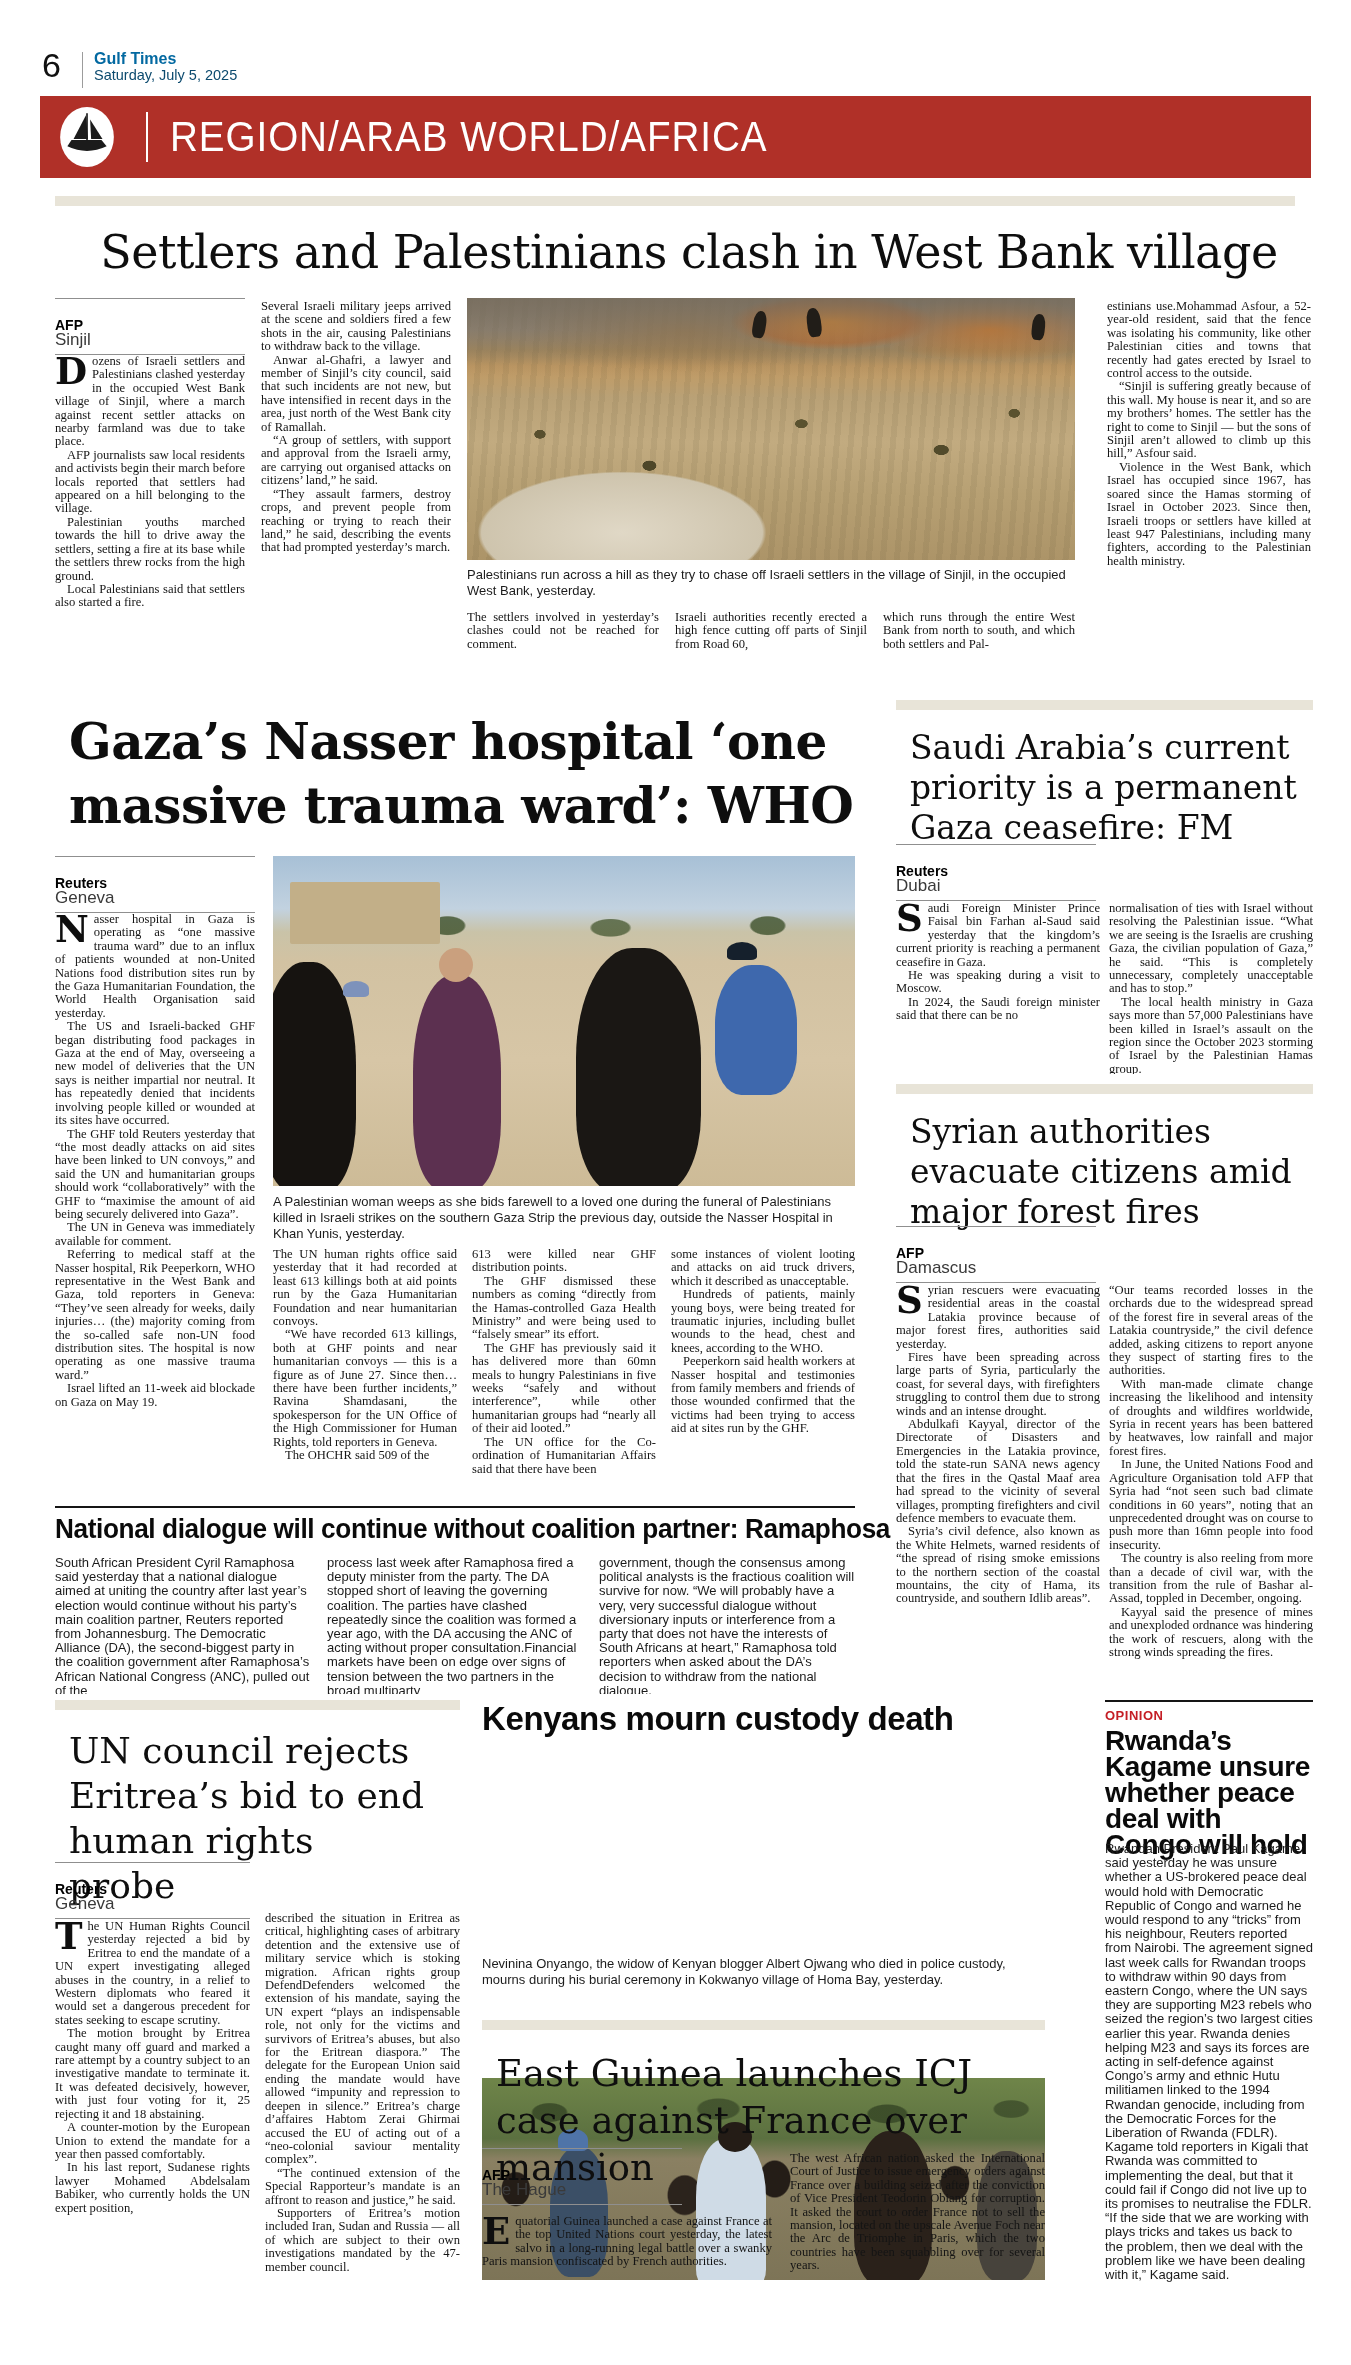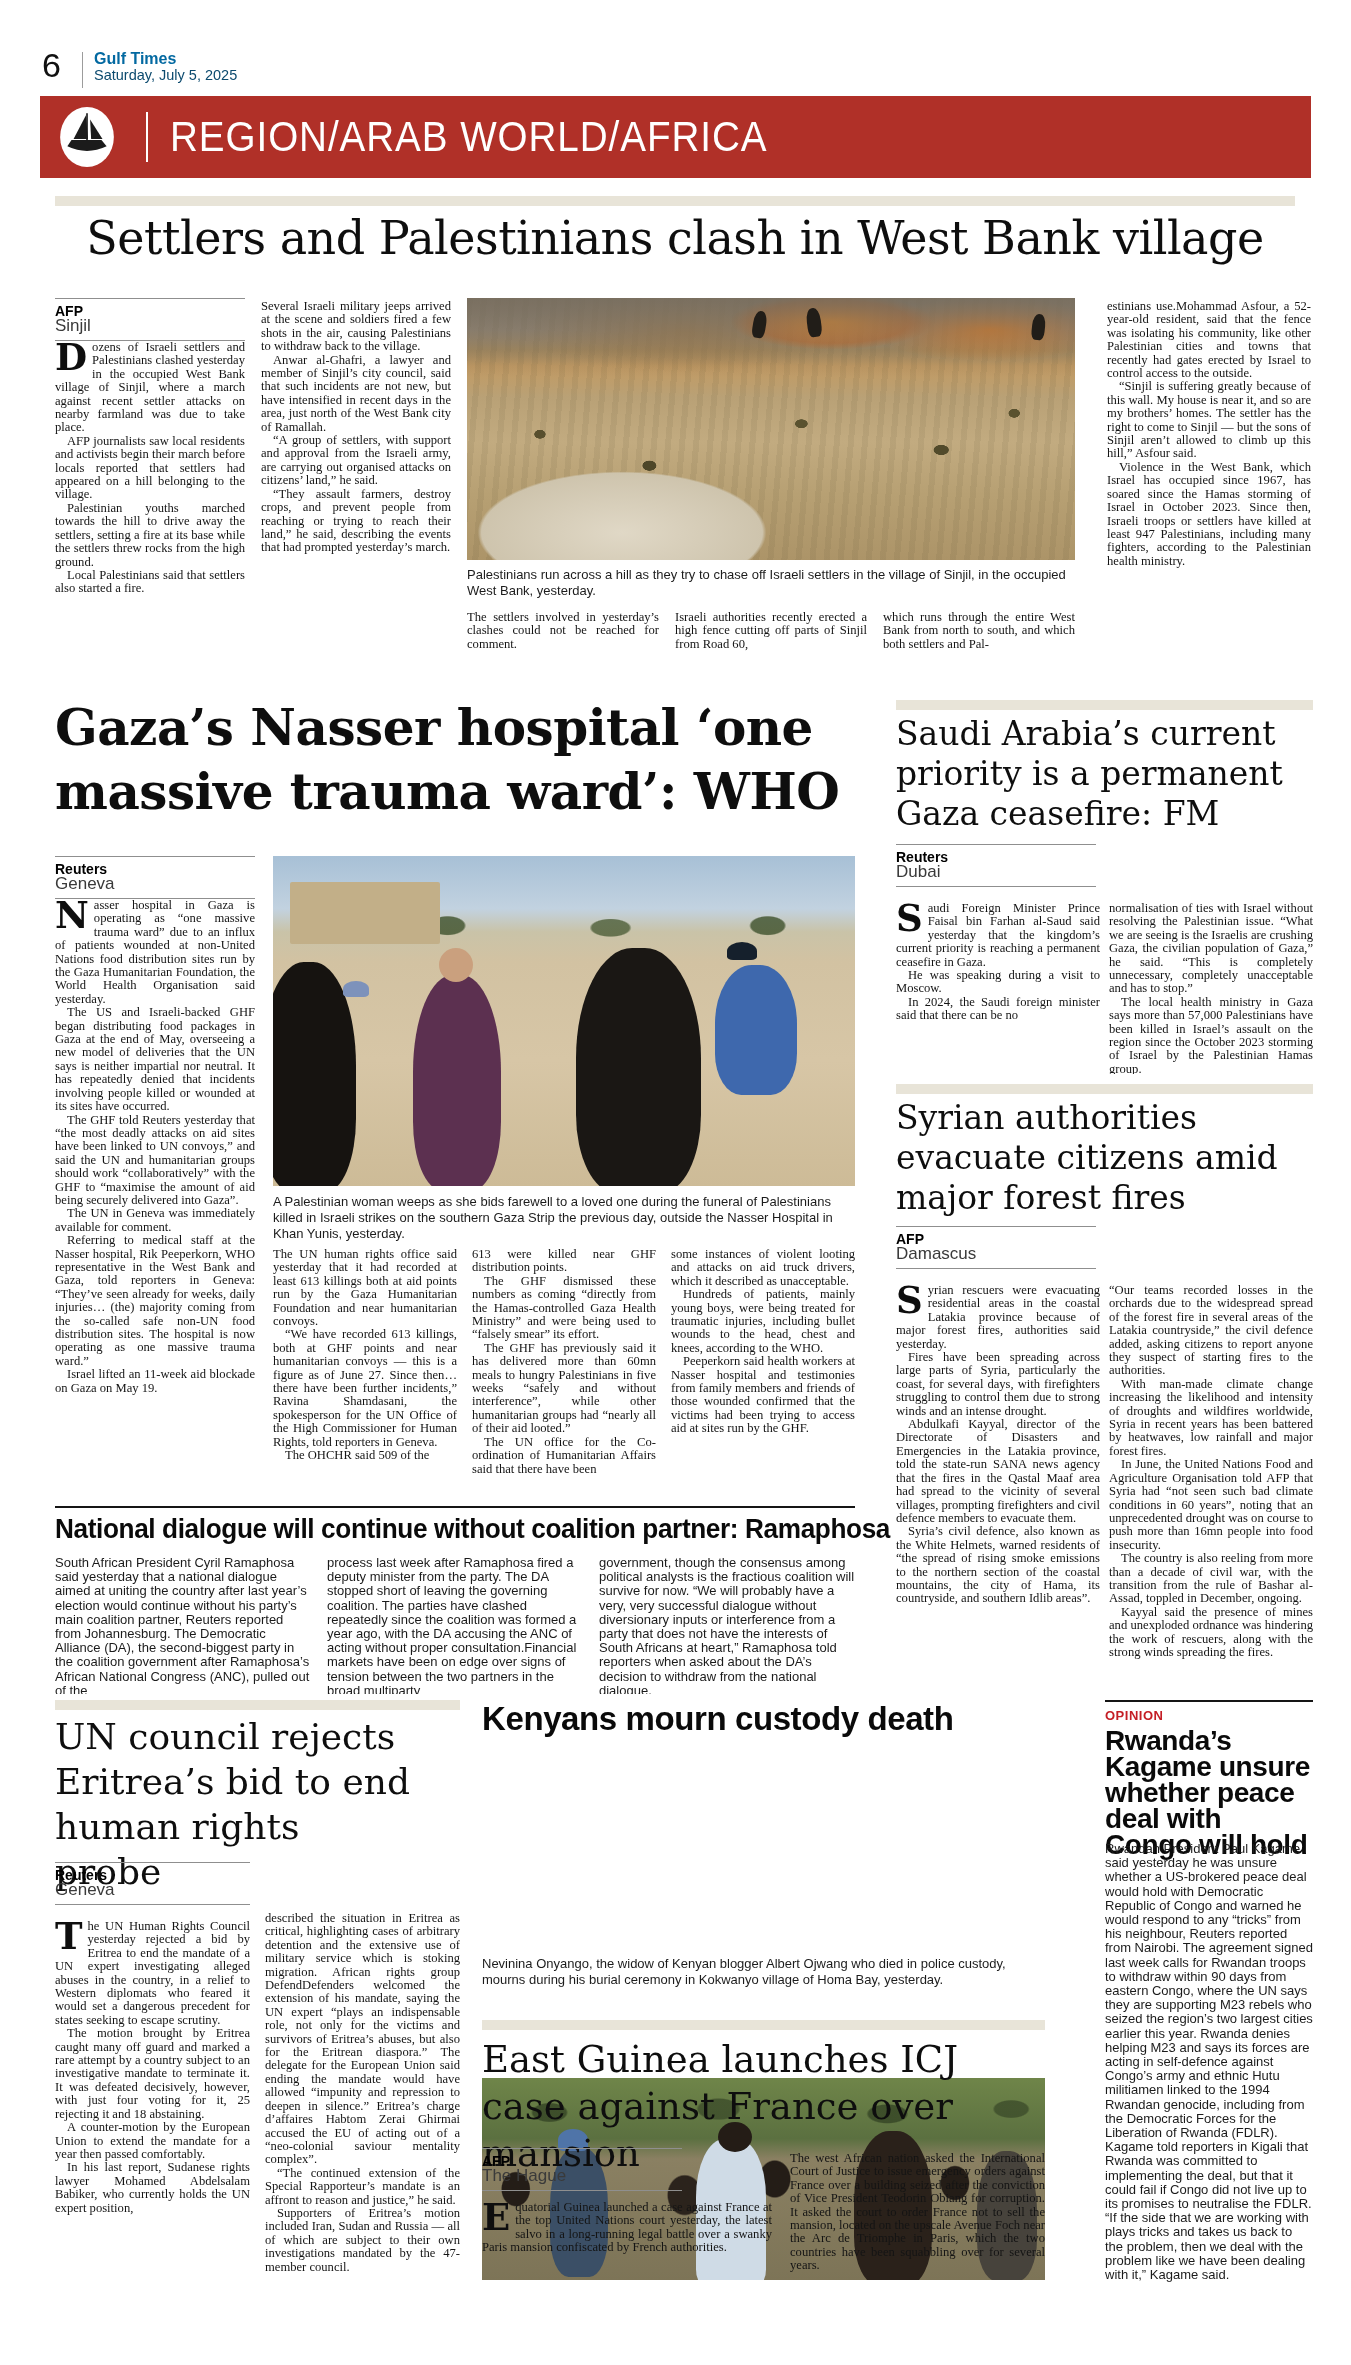--- a/index.html
+++ b/index.html
@@ -1,30 +1,30 @@
 <!DOCTYPE html>
 <html><head>
 <meta charset="utf-8">
 <style>
   html,body{margin:0;padding:0;background:#e9e9e9}
   #page{position:relative;width:1351px;height:2365px;background:#ffffff;overflow:hidden;
         font-family:"Liberation Serif",serif;color:#141414}
   .abs{position:absolute}
   .bar{background:#e8e4d8;height:10px}
-  .serif-h{font-family:"DejaVu Serif","Liberation Serif",serif;color:#0e0e0e;font-weight:400;margin:0}
+  .serif-h{font-family:"DejaVu Serif","Liberation Serif",serif;color:#0e0e0e;font-weight:400;margin:14px}
   .sans{font-family:"Liberation Sans",sans-serif}
   .sans-h{font-family:"Liberation Sans",sans-serif;font-weight:700;color:#0a0a0a;letter-spacing:-0.4px;margin:0}
   .bodycol{font-size:12.6px;line-height:13.4px;text-align:justify;overflow:hidden}
   .bodycol p{margin:0}
   .bodycol p + p{text-indent:12px}
   .drop p:first-child::first-letter{float:left;font-family:"DejaVu Serif",serif;font-weight:700;
         font-size:37px;line-height:29px;padding:2px 5px 0 0;color:#0e0e0e}
   .sanscol{font-family:"Liberation Sans",sans-serif;font-size:13px;line-height:14.2px;color:#1b1b1b;overflow:hidden}
   .sanscol p{margin:0 0 2px 0}
-  .byline{border-top:1px solid #8f8f8f;border-bottom:1px solid #8f8f8f;padding:5px 0 7px;
+  .byline{border-top:1px solid #8f8f8f;border-bottom:1px solid #8f8f8f;padding:19px 0 7px;
           font-family:"Liberation Sans",sans-serif}
   .byline .agency{font-weight:700;font-size:14px;color:#000;line-height:15px}
   .byline .place{font-size:17px;color:#3a3a3a;line-height:14px}
   .caption{font-family:"Liberation Sans",sans-serif;font-size:13px;line-height:16px;color:#1c1c1c}
   .photo{position:relative;overflow:hidden}
   .fg{position:absolute;background:#211d18;border-radius:45% 45% 32% 32%}
   
   .ph-settlers{background:
     radial-gradient(9px 7px at 12% 52%, #584f2e 60%, transparent 66%),
     radial-gradient(11px 8px at 30% 64%, #4e4729 60%, transparent 66%),

